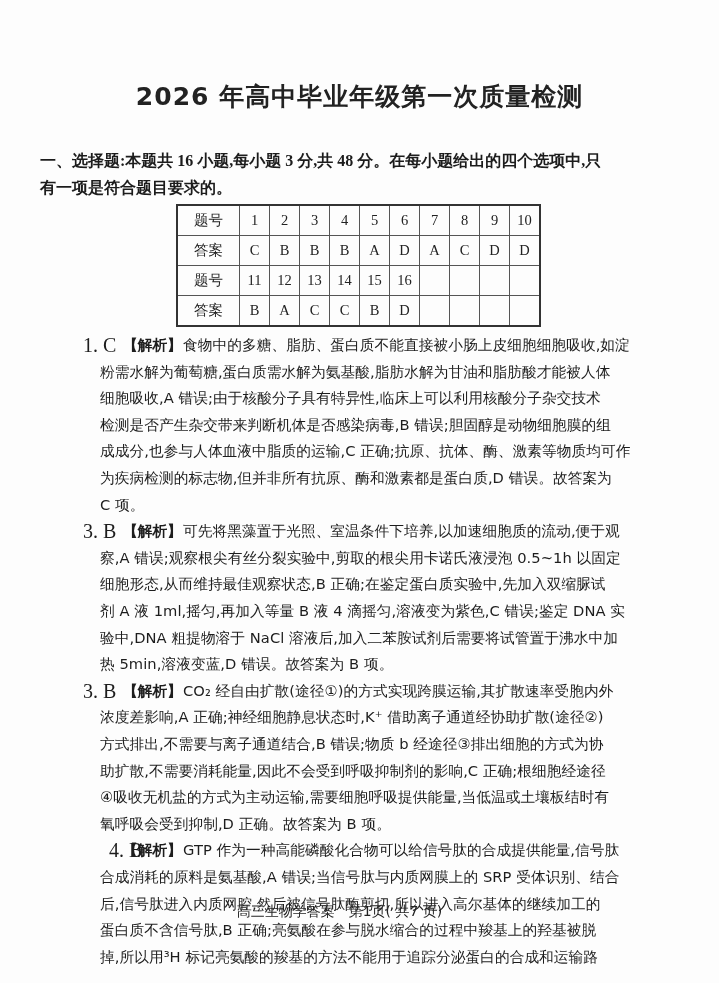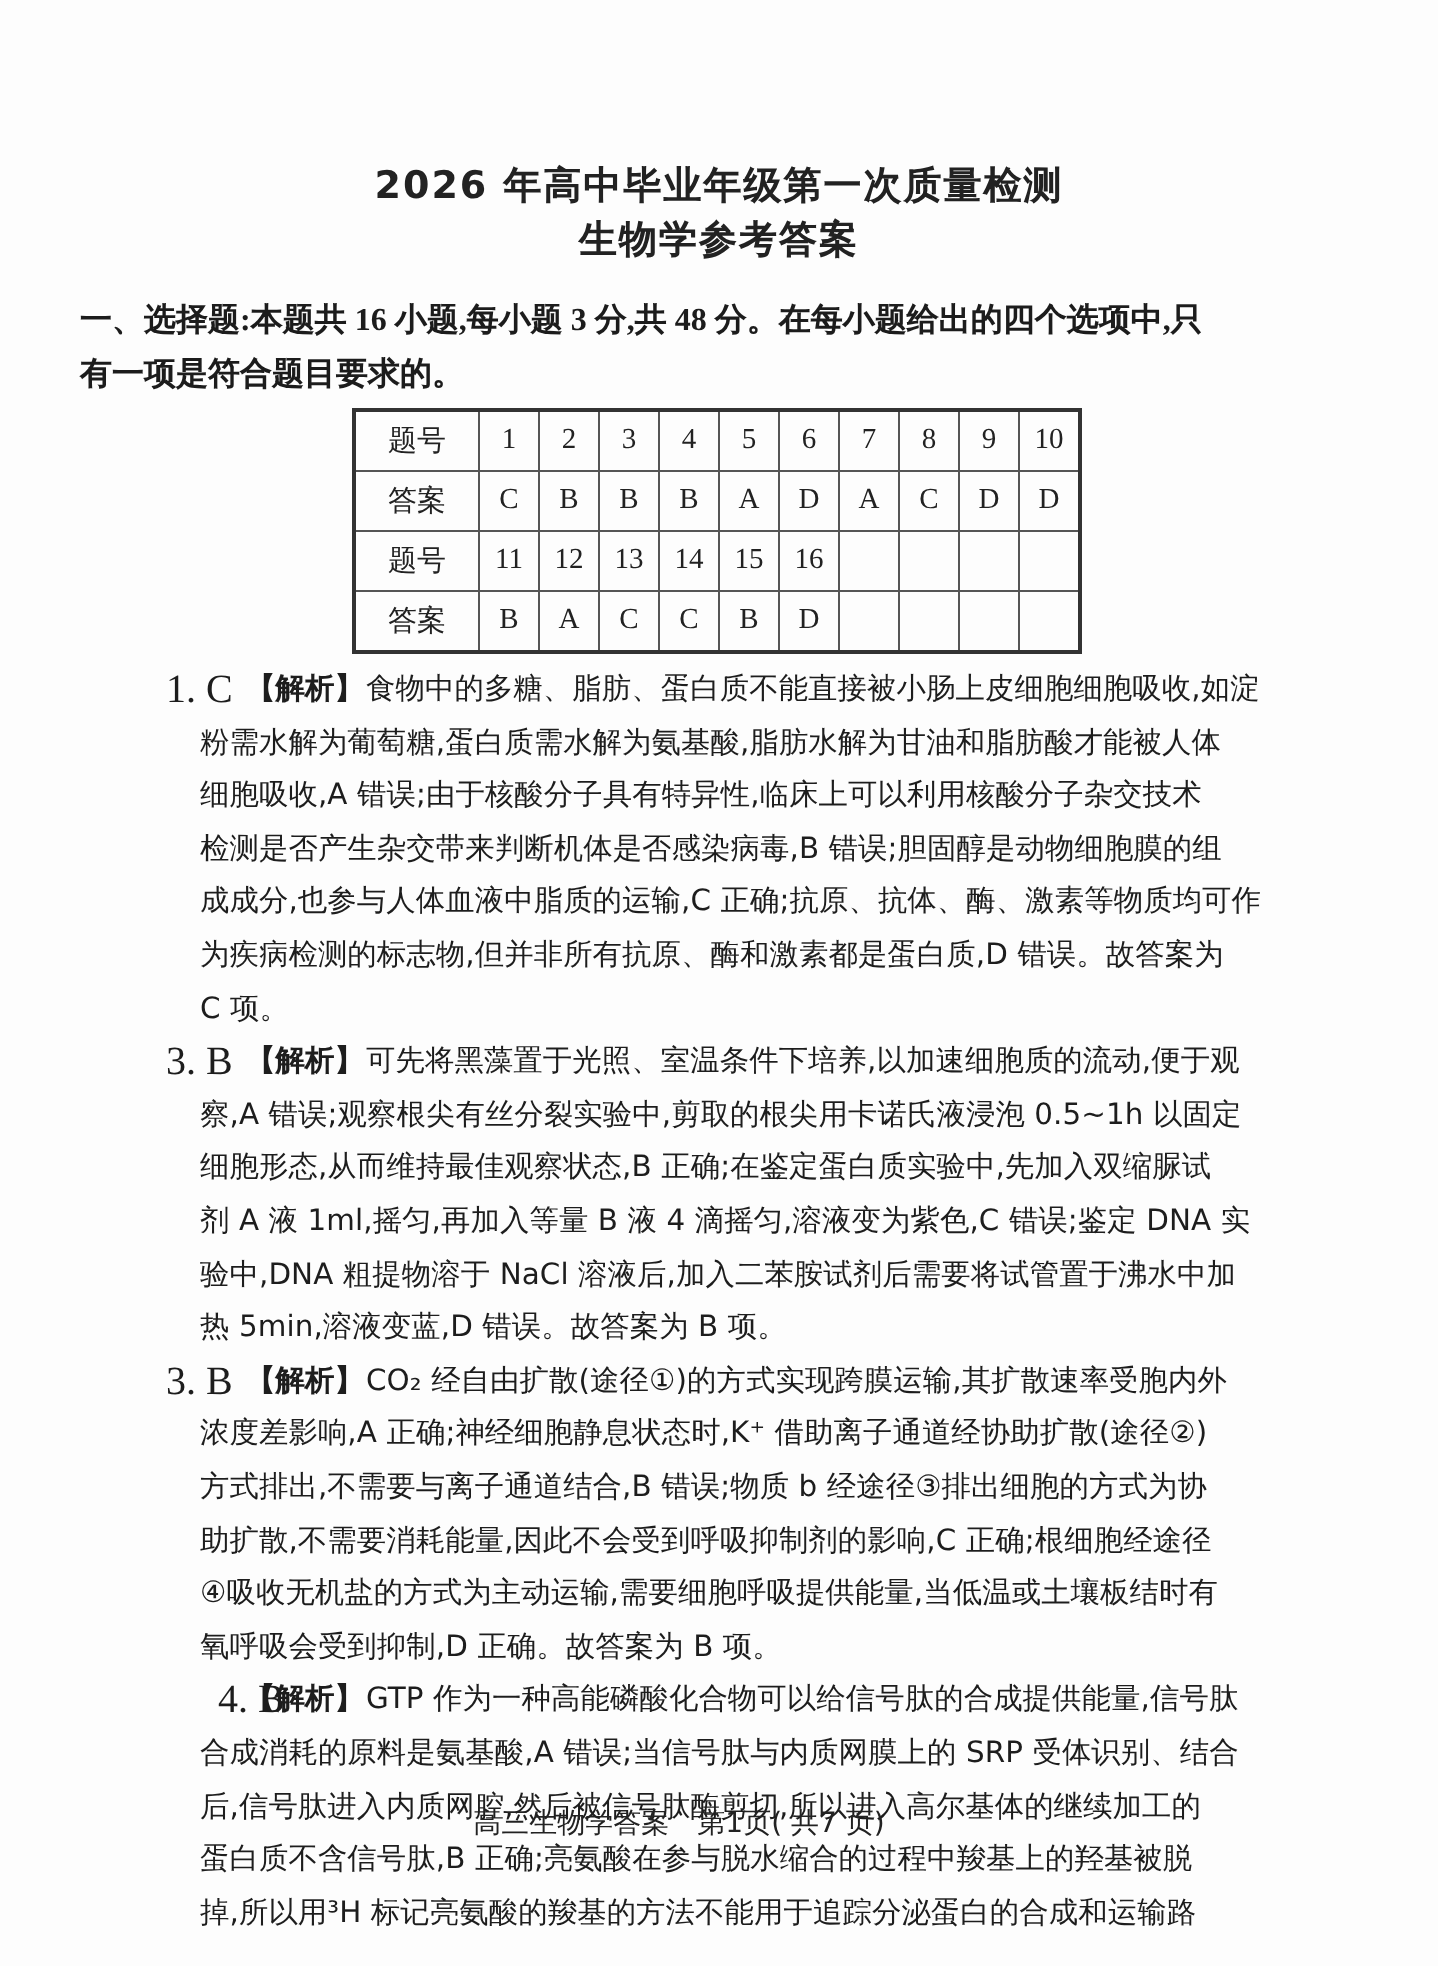--- a/index.html
+++ b/index.html
@@ -1,39 +1,38 @@
 <!DOCTYPE html>
 <html><head>
 <meta charset="utf-8">
 <style>
   html, body { margin: 0; padding: 0; background: #ffffff; }
   body { width: 719px; height: 983px; position: relative; overflow: hidden;
          font-family: "DejaVu Serif", "Liberation Serif", serif; color: #1a1a1a; }
   .page { position: absolute; left: 0; top: 0; width: 719px; height: 983px; background: #fdfdfd; }
-  .title { position: absolute; left: 0; width: 719px; text-align: center; font-size: 19px; letter-spacing: 1px; font-family: "DejaVu Sans", "Liberation Sans", sans-serif; font-weight: bold; color: #222; }
+  .title { position: absolute; left: 0; width: 719px; text-align: center; font-size: 25px; letter-spacing: 1px; font-family: "DejaVu Sans", "Liberation Sans", sans-serif; font-weight: bold; color: #222; }
   .t1 { top: 80px; }
   .t2 { top: 107px; }
   .sec { position: absolute; left: 40px; width: 640px; font-size: 16px; line-height: 27px; font-family: Liberation Serif, serif; font-weight: bold; color: #1c1c1c; white-space: nowrap; }
   .sec1 { top: 147px; }
   .sec2 { top: 174px; }
   table.ans { position: absolute; left: 176px; top: 204px; border-collapse: collapse; font-family: "Liberation Serif", serif; font-size: 14.5px; color: #222; }
   table.ans td { border: 1px solid #555; height: 29px; text-align: center; padding: 0; width: 29px; }
   table.ans td.hd { width: 61px; font-family: "DejaVu Sans", "Liberation Sans", sans-serif; font-size: 14.5px; }
   table.ans { border: 2px solid #333; }
   .line { position: absolute; font-size: 14.7px; line-height: 20px; white-space: nowrap; color: #1d1d1d; font-family: "DejaVu Sans", "Liberation Sans", sans-serif; letter-spacing: 0.05px; }
   .num { position: absolute; font-size: 20px; line-height: 20px; font-family: "Liberation Serif", serif; color: #1d1d1d; }
   .tag { font-weight: bold; }
   .footer { position: absolute; left: 0; width: 679px; top: 903px; text-align: center; font-size: 14px; font-family: "DejaVu Sans", "Liberation Sans", sans-serif; color: #222; }
 </style>
 </head>
 <body>
 
 <div class="page">
   <div class="title t1">2026 年高中毕业年级第一次质量检测</div>
-  <div class="title t2">生物学参考答案</div>
 
   <div class="sec sec1">一、选择题:本题共 16 小题,每小题 3 分,共 48 分。在每小题给出的四个选项中,只</div>
   <div class="sec sec2">有一项是符合题目要求的。</div>
 
   <table class="ans">
     <tbody id="ans-body">
         <tr>
           <td class="hd">题号</td>
           <td>1</td>
           <td>2</td>

